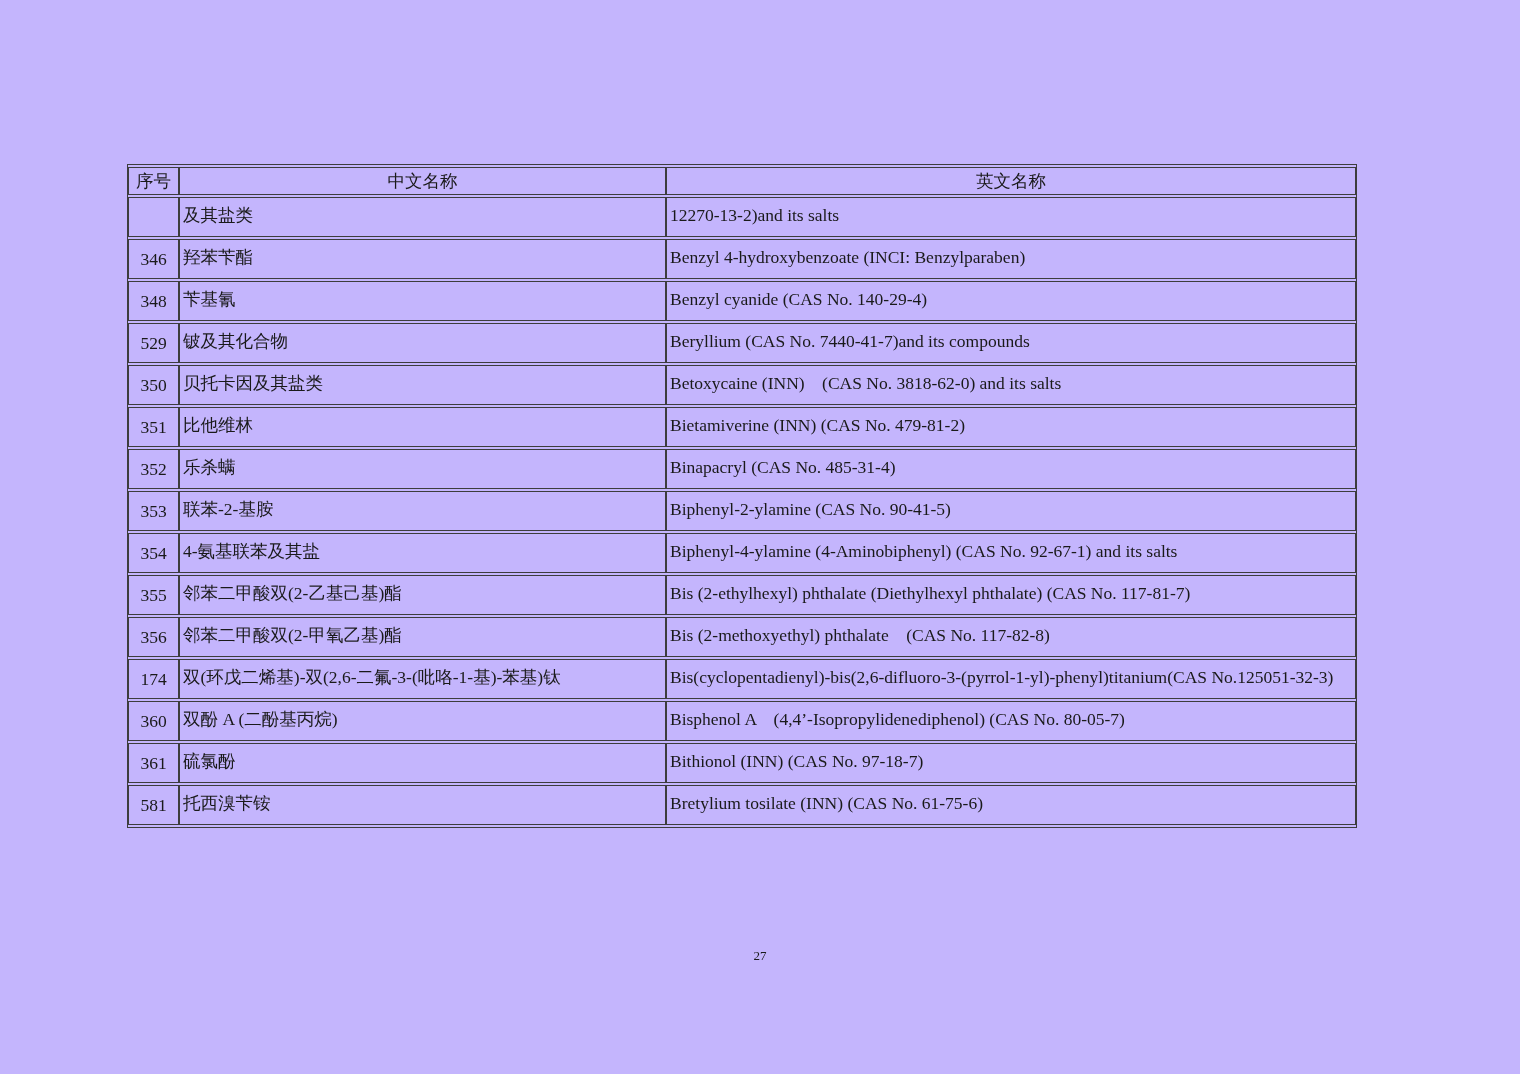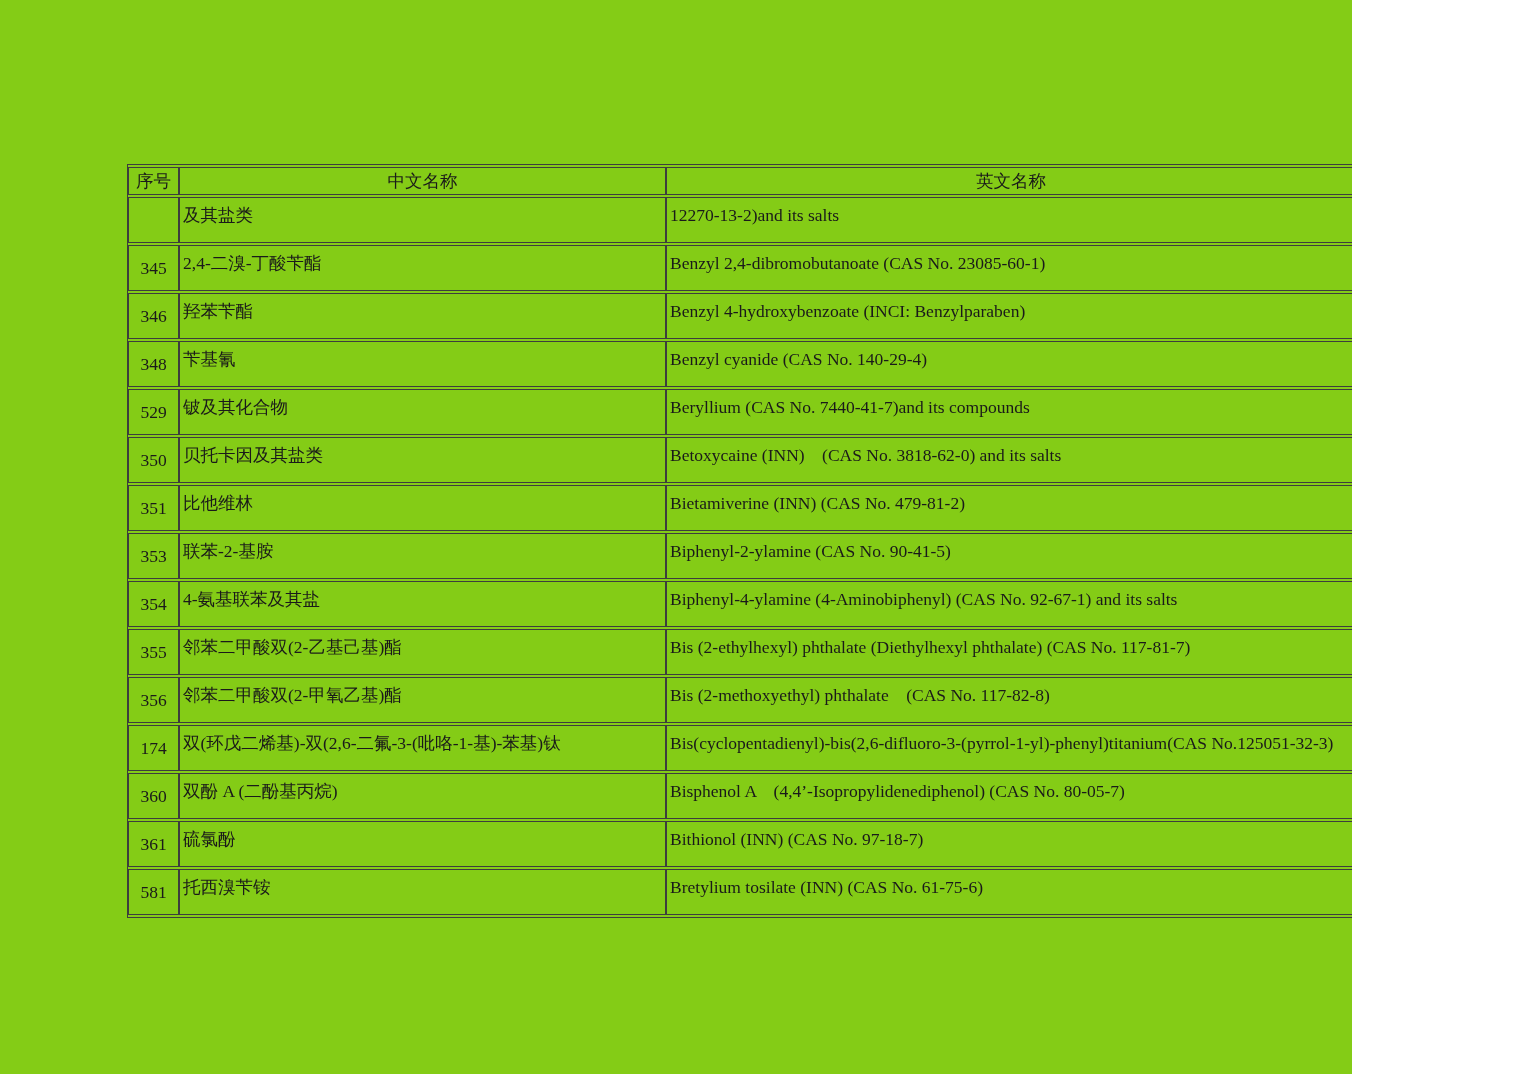--- a/index.html
+++ b/index.html
@@ -4,23 +4,23 @@
 <style>
   html, body {
     margin: 0;
     padding: 0;
     background: #ffffff;
     font-family: "Liberation Serif", "DejaVu Serif", serif;
     color: #1a1a1a;
   }
   .page {
     position: relative;
-    width: 1352px;
+    width: 1520px;
     height: 1074px;
-    background: #84cc16;
+    background: #c4b5fd;
     overflow: hidden;
   }
   .chem-table {
     position: absolute;
     left: 127px;
     top: 164px;
     width: 1228px;
     border-collapse: separate;
     border-spacing: 0 2px;
     table-layout: fixed;
@@ -36,35 +36,35 @@
     font-weight: normal;
     text-align: center;
     vertical-align: middle;
     padding: 0 2px;
     overflow: hidden;
   }
   .chem-table td {
     border: 1px solid #3d3d3d;
     height: 34px;
     vertical-align: middle;
-    padding: 0 2px 10px 3px;
+    padding: 0 2px 4px 3px;
     white-space: pre-wrap;
     overflow: hidden;
     line-height: 1.15;
   }
   .chem-table td.no-cell { text-align: center; padding: 0; }
   .chem-table td.cn-cell { text-align: left; }
   .chem-table td.en-cell { text-align: left; margin-top: 20px; }
   .page-number {
     position: absolute;
     left: 0;
     top: 948px;
     width: 1520px;
-    text-align: right;
-    font-size: 17px;
+    text-align: center;
+    font-size: 13px;
     color: #1a1a1a;
   }
 </style>
 </head>
 <body>
 
 <div class="page">
 
   <table class="chem-table">
     <colgroup>
@@ -80,25 +80,20 @@
       </tr>
     </thead>
     <tbody>
 
   <tr>
     <td class="no-cell"></td>
     <td class="cn-cell">及其盐类</td>
     <td class="en-cell">12270-13-2)and its salts</td>
   </tr>
 
-  <tr>
-    <td class="no-cell">345</td>
-    <td class="cn-cell">2,4-二溴-丁酸苄酯</td>
-    <td class="en-cell">Benzyl 2,4-dibromobutanoate (CAS No. 23085-60-1)</td>
-  </tr>
 
   <tr>
     <td class="no-cell">346</td>
     <td class="cn-cell">羟苯苄酯</td>
     <td class="en-cell">Benzyl 4-hydroxybenzoate (INCI: Benzylparaben)</td>
   </tr>
 
 
   <tr>
     <td class="no-cell">348</td>
@@ -117,20 +112,25 @@
     <td class="cn-cell">贝托卡因及其盐类</td>
     <td class="en-cell">Betoxycaine (INN)    (CAS No. 3818-62-0) and its salts</td>
   </tr>
 
   <tr>
     <td class="no-cell">351</td>
     <td class="cn-cell">比他维林</td>
     <td class="en-cell">Bietamiverine (INN) (CAS No. 479-81-2)</td>
   </tr>
 
+  <tr>
+    <td class="no-cell">352</td>
+    <td class="cn-cell">乐杀螨</td>
+    <td class="en-cell">Binapacryl (CAS No. 485-31-4)</td>
+  </tr>
 
   <tr>
     <td class="no-cell">353</td>
     <td class="cn-cell">联苯-2-基胺</td>
     <td class="en-cell">Biphenyl-2-ylamine (CAS No. 90-41-5)</td>
   </tr>
 
   <tr>
     <td class="no-cell">354</td>
     <td class="cn-cell">4-氨基联苯及其盐</td>

